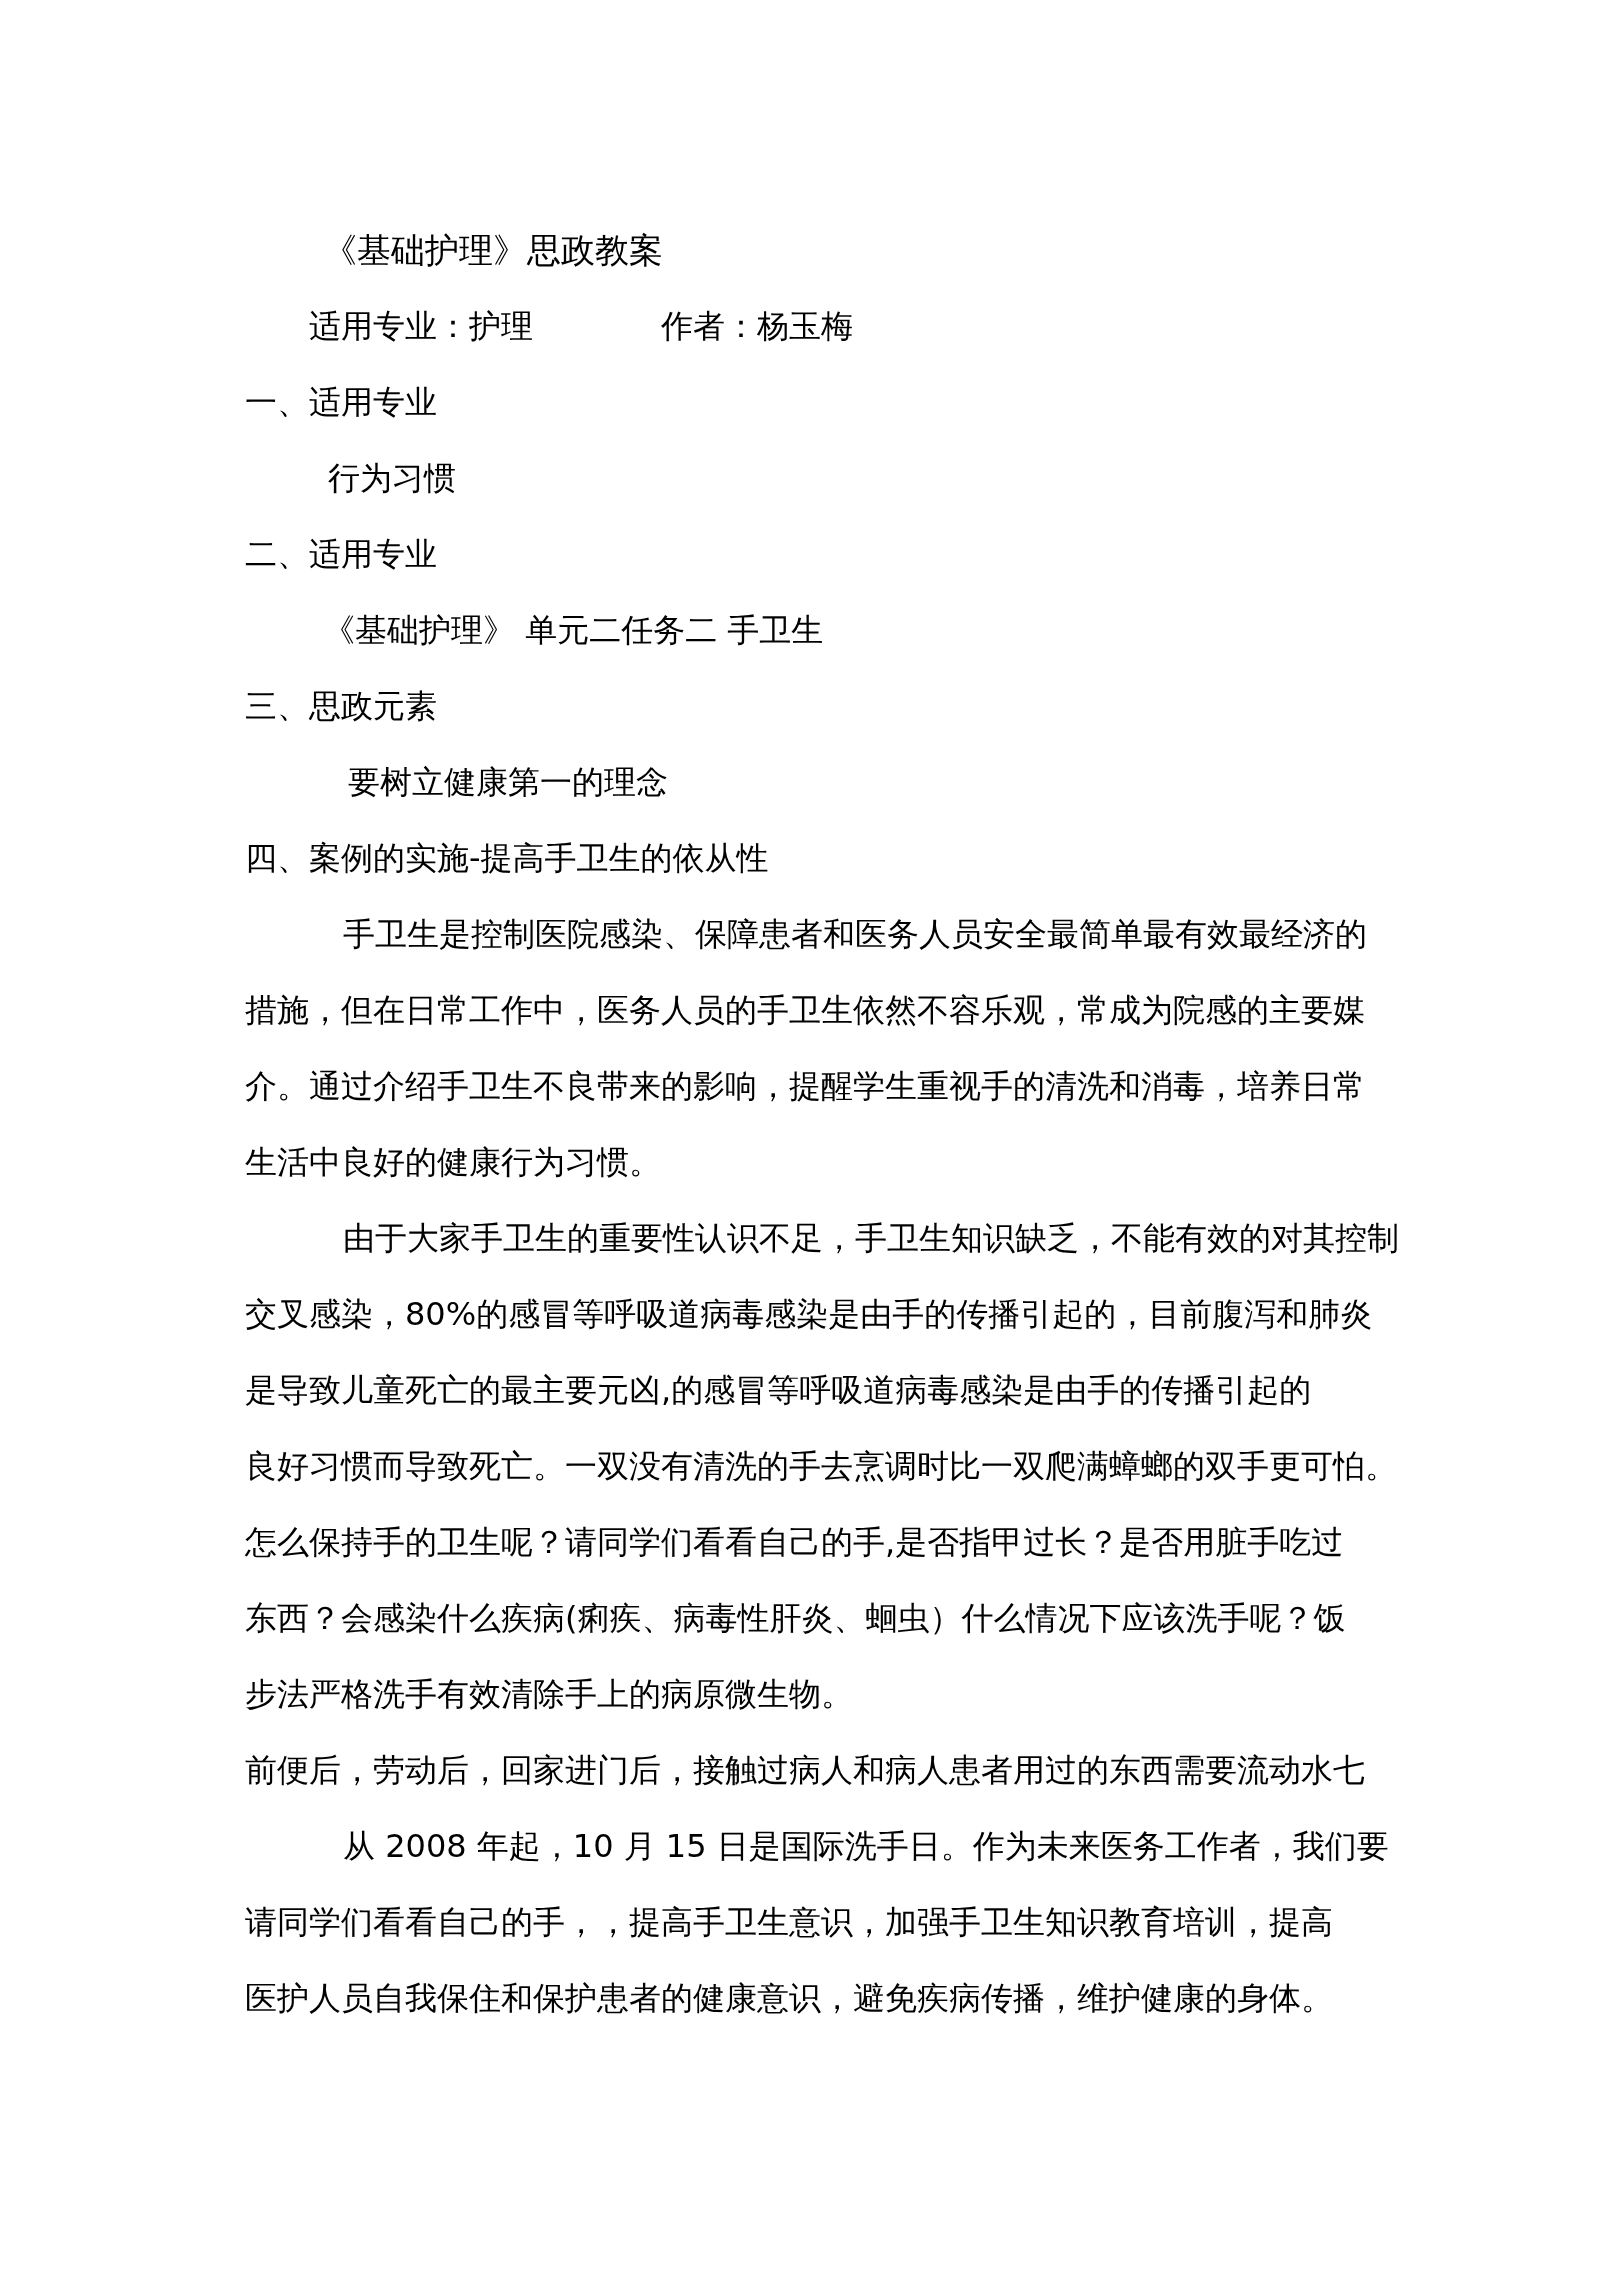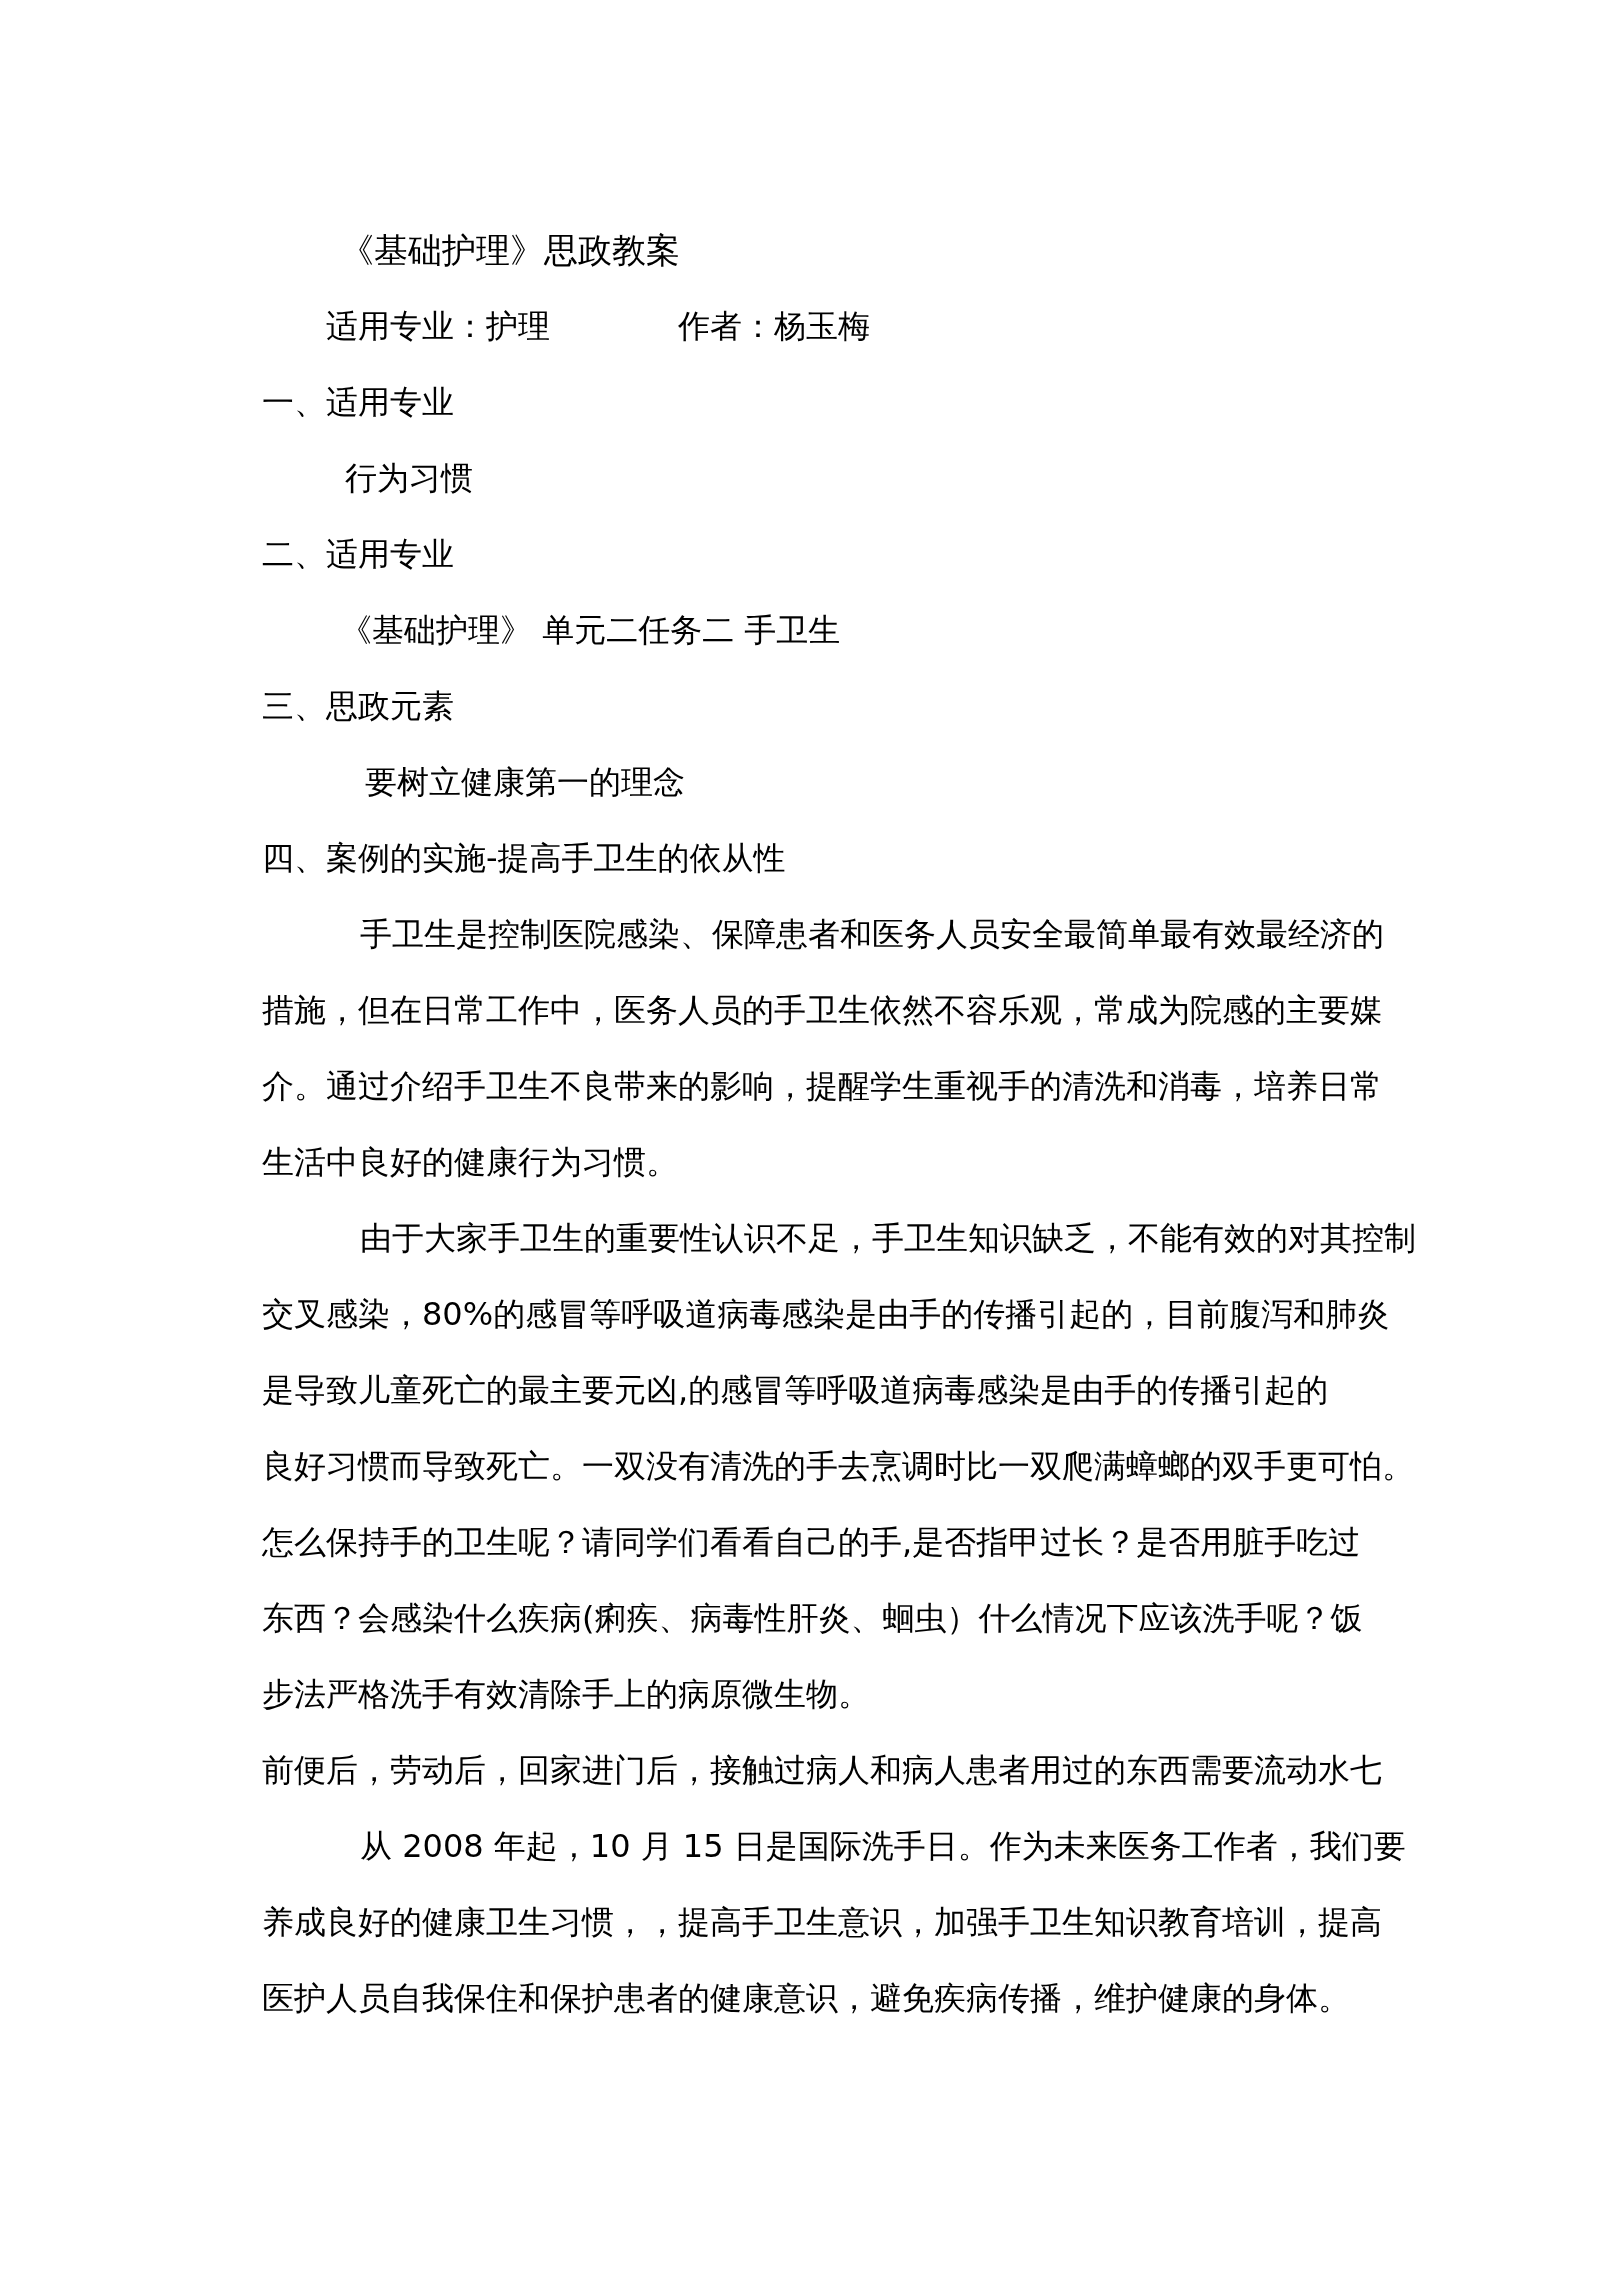--- a/index.html
+++ b/index.html
@@ -9,21 +9,21 @@
   }
   .page {
     position: relative;
     width: 1621px;
     height: 2293px;
     background: #ffffff;
     overflow: hidden;
   }
   .text-block {
     position: absolute;
-    left: 262px;
+    left: 245px;
     top: 212px;
     width: 1186px;
     color: #000000;
     font-family: "DejaVu Sans", "Liberation Sans", sans-serif;
     font-size: 32px;
     line-height: 76px;
   }
   .ln {
     height: 76px;
     white-space: pre;
@@ -65,18 +65,18 @@
     <div class="ln pf">由于大家手卫生的重要性认识不足，手卫生知识缺乏，不能有效的对其控制</div>
     <div class="ln pc">交叉感染，80%的感冒等呼吸道病毒感染是由手的传播引起的，目前腹泻和肺炎</div>
     <div class="ln pc">是导致儿童死亡的最主要元凶,的感冒等呼吸道病毒感染是由手的传播引起的</div>
     <div class="ln pc">良好习惯而导致死亡。一双没有清洗的手去烹调时比一双爬满蟑螂的双手更可怕。</div>
     <div class="ln pc">怎么保持手的卫生呢？请同学们看看自己的手,是否指甲过长？是否用脏手吃过</div>
     <div class="ln pc">东西？会感染什么疾病(痢疾、病毒性肝炎、蛔虫）什么情况下应该洗手呢？饭</div>
     <div class="ln pc">步法严格洗手有效清除手上的病原微生物。</div>
     <div class="ln pc">前便后，劳动后，回家进门后，接触过病人和病人患者用过的东西需要流动水七</div>
 
     <div class="ln pf">从 2008 年起，10 月 15 日是国际洗手日。作为未来医务工作者，我们要</div>
-    <div class="ln pc">养成良好的健康卫生习惯，，提高手卫生意识，加强手卫生知识教育培训，提高</div>
+    <div class="ln pc">请同学们看看自己的手，，提高手卫生意识，加强手卫生知识教育培训，提高</div>
     <div class="ln pc">医护人员自我保住和保护患者的健康意识，避免疾病传播，维护健康的身体。</div>
 
   </div>
 </div>
 
 
 </body></html>

